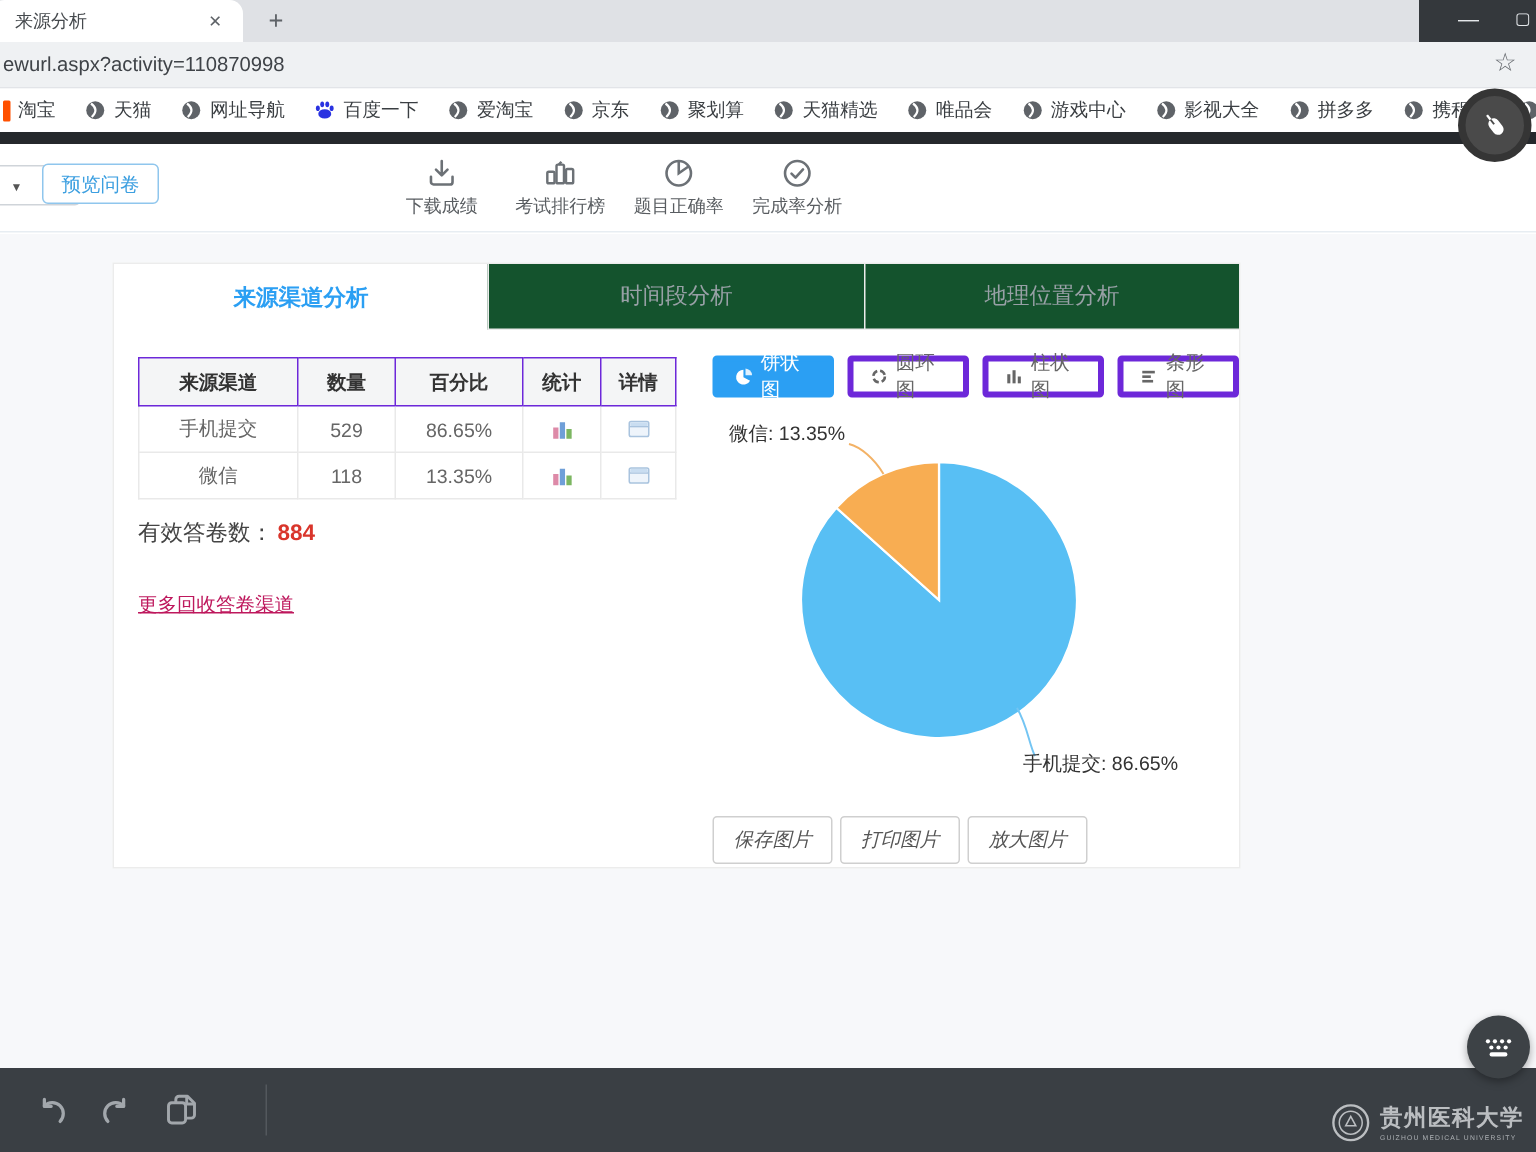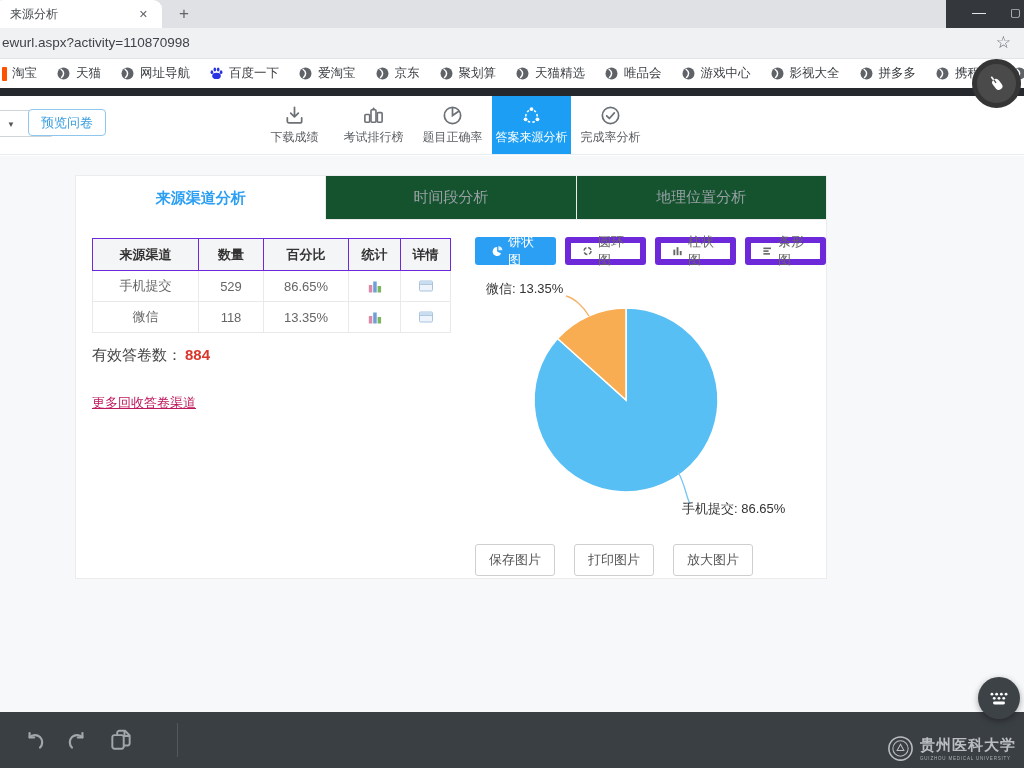--- a/index.html
+++ b/index.html
@@ -66,31 +66,31 @@
   table.src td { border:1px solid #e9e9e9; height:31px; text-align:center; color:#666; }
   table.src svg { width:16px; height:16px; vertical-align:middle; cursor:pointer; }
 
   .valid { position:absolute; left:16px; top:126px; font-size:15px; color:#444; }
   .valid .num { color:#d9352b; font-weight:bold; margin-left:3px; }
   .more-link { position:absolute; left:16px; top:174px; font-size:13px; color:#be185d;
                text-decoration:underline; cursor:pointer; }
 
   .chart-btns { position:absolute; left:399px; top:17px; display:flex; gap:9px; }
   .chart-btn { height:28px; padding:0 11px; display:flex; align-items:center; gap:5px;
-               border:6px solid #6d28d9; border-radius:3px; background:#fff; color:#666;
+               border:4px solid #6d28d9; border-radius:3px; background:#fff; color:#666;
                font-size:13px; cursor:pointer; }
   .chart-btn svg { width:14px; height:14px; }
   .chart-btn.active { background:#2b9ff3; border-color:#2b9ff3; color:#fff; }
 
   .pie-wrap { position:absolute; left:380px; top:50px; width:360px; height:280px; }
   .pie-label { position:absolute; font-size:13px; color:#333; white-space:nowrap; }
   .pie-label.l0 { left:410px; top:60px; }
   .pie-label.l1 { left:606px; top:280px; }
 
-  .img-btns { position:absolute; left:399px; top:324px; display:flex; gap:19px; }
+  .img-btns { position:absolute; left:399px; top:324px; display:flex; gap:5px;font-style:italic; }
   .img-btn { padding:6px 13px; border:1px solid #cfcfcf; border-radius:3px; background:#fff;
              color:#555; font-size:13px; cursor:pointer; }
 
   
   .footer { position:absolute; left:0; top:712px; width:1024px; height:56px; background:#3a3f44; }
   .f-icon { position:absolute; color:#a2a7ac; cursor:pointer; }
   .f-icon svg { width:26px; height:26px; }
   .f-undo { left:22px; top:16px; } .f-redo { left:64px; top:16px; } .f-copy { left:108px; top:15px; }
   .f-div { position:absolute; left:177px; top:11px; width:1px; height:34px; background:#53585d; }
   .logo { position:absolute; right:8px; top:23px; display:flex; align-items:center; gap:6px;
@@ -340,26 +340,20 @@
         <svg>
             <use href="#i-ranking"></use>
           </svg>
         <span>考试排行榜</span>
       </div>
       <div class="nav-item">
         <svg>
             <use href="#i-accuracy"></use>
           </svg>
         <span>题目正确率</span>
-      </div>
-      <div class="nav-item active">
-        <svg>
-            <use href="#i-source"></use>
-          </svg>
-        <span>答案来源分析</span>
       </div>
       <div class="nav-item">
         <svg>
             <use href="#i-check"></use>
           </svg>
         <span>完成率分析</span>
       </div>
     </div>
   </div>
 

